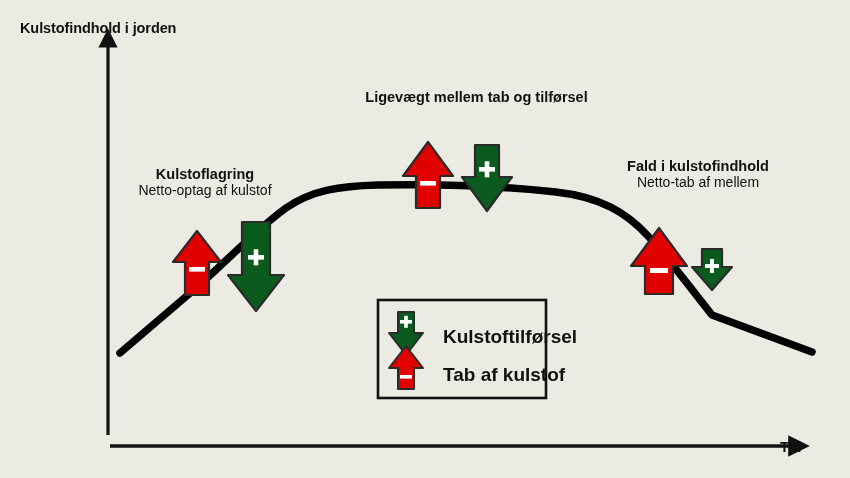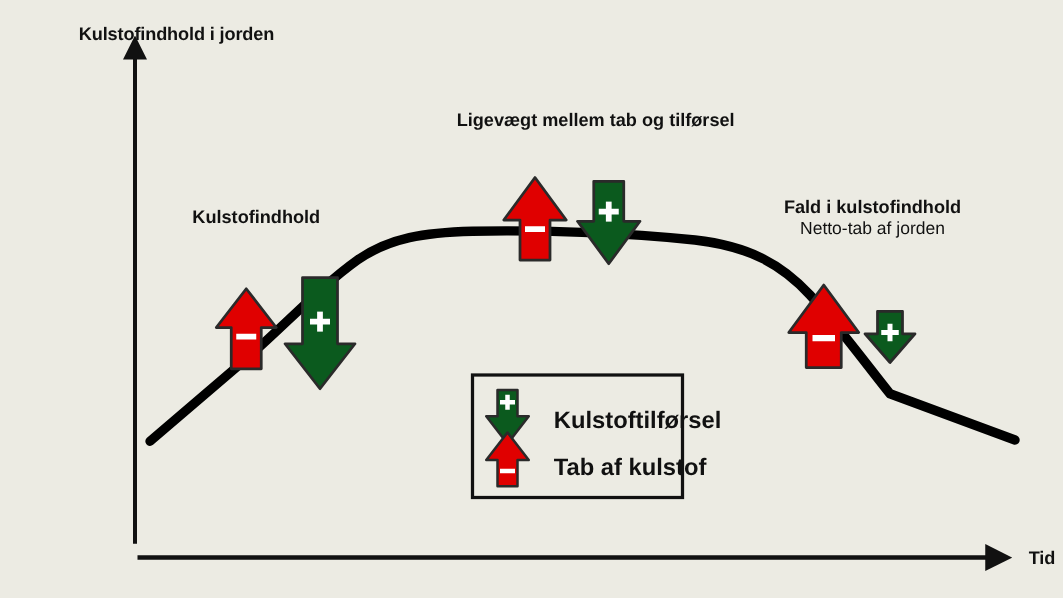--- a/index.html
+++ b/index.html
@@ -25,21 +25,20 @@
   }
   .txt {
     position: absolute;
     white-space: nowrap;
     line-height: 1.18;
   }
   .axis-title {
     font-size: 14.5px;
     font-weight: bold;
     letter-spacing: -0.1px;
-    margin-left: 43px;
   }
   .ann-head {
     font-size: 14.5px;
     font-weight: bold;
     text-align: center;
   }
   .ann-sub {
     font-size: 14px;
     font-weight: normal;
     text-align: center;
@@ -199,29 +198,30 @@
                L 389,364 Z" fill="#E00000" stroke="#2A2A2A" stroke-width="2" stroke-linejoin="round" transform="translate(0,4)"></path>
       <rect x="400" y="375" width="12" height="3.6" fill="#FFFFFF"></rect>
     </g>
   </svg>
 
   <div class="txt axis-title" style="left:20px; top:20px;">Kulstofindhold i jorden</div>
 
   <div class="txt axis-title" style="left:780px; top:439px;">Tid</div>
 
   <div class="ann-block" style="left:205px; top:166px;">
-    <div class="ann-head">Kulstofindhold</div>
+    <div class="ann-head">Kulstoflagring</div>
+    <div class="ann-sub">Netto-optag af kulstof</div>
   </div>
 
   <div class="ann-block" style="left:456px; top:89px;padding-left:41px;">
     <div class="center-head">Ligevægt mellem tab og tilførsel</div>
   </div>
 
   <div class="ann-block" style="left:698px; top:158px;">
     <div class="ann-head">Fald i kulstofindhold</div>
-    <div class="ann-sub">Netto-tab af jorden</div>
+    <div class="ann-sub">Netto-tab af mellem</div>
   </div>
 
   <div class="txt legend-label" style="left:443px; top:326px;">Kulstoftilførsel</div>
 
   <div class="txt legend-label" style="left:443px; top:364px;">Tab af kulstof</div>
 
 </div>
 
 </body></html>

